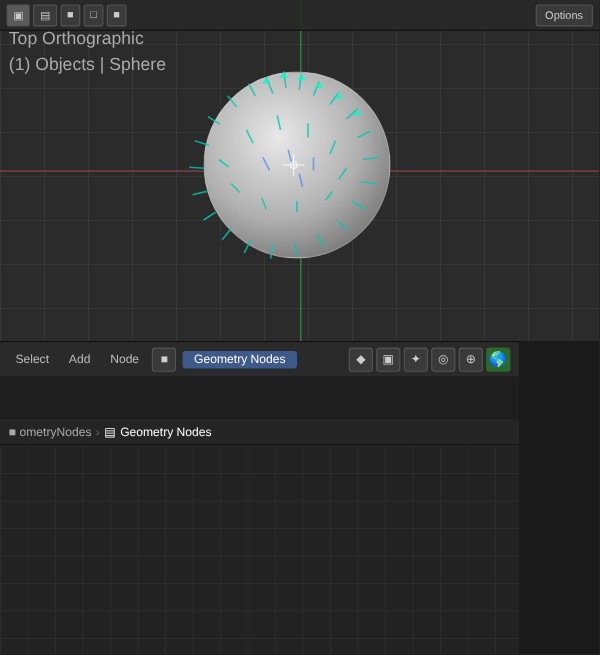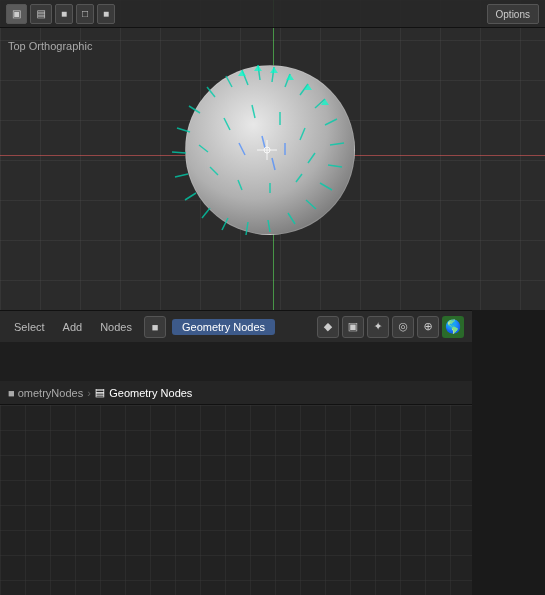--- a/index.html
+++ b/index.html
@@ -101,24 +101,24 @@
       height: 20px;
       display: flex;
       align-items: center;
       gap: 3px;
       text-align: center;
     }
 
     
     #viewport-info {
       position: absolute;
-      top: 38px;
+      top: 24px;
       left: 8px;
       color: #aaa;
-      font-size: 11px;
+      font-size: 16px;
       line-height: 1.5;
     }
 
     
     #crosshair {
       position: absolute;
       top: 145px;
       left: 262px;
       width: 16px;
       height: 16px;
@@ -311,29 +311,30 @@
     <div class="toolbar-btn active">▣</div>
     <div class="toolbar-btn">▤</div>
     <div class="toolbar-btn">■</div>
     <div class="toolbar-btn">□</div>
     <div class="toolbar-btn">■</div>
     <button id="options-btn">Options</button>
   </div>
 
   <div id="viewport-info">
     <div>Top Orthographic</div>
+    <div>(1) Objects | Sphere</div>
   </div>
 </div>
 
 <div id="node-editor">
 
   <div id="node-toolbar">
     <button class="node-toolbar-btn">Select</button>
     <button class="node-toolbar-btn">Add</button>
-    <button class="node-toolbar-btn">Nodes</button>
+    <button class="node-toolbar-btn">Node</button>
 
     <div class="toolbar-icon-btn">■</div>
     <div id="node-editor-title">Geometry Nodes</div>
 
     <div id="toolbar-right">
       <div class="toolbar-icon-btn">◆</div>
       <div class="toolbar-icon-btn">▣</div>
       <div class="toolbar-icon-btn">✦</div>
       <div class="toolbar-icon-btn">◎</div>
       <div class="toolbar-icon-btn">⊕</div>

